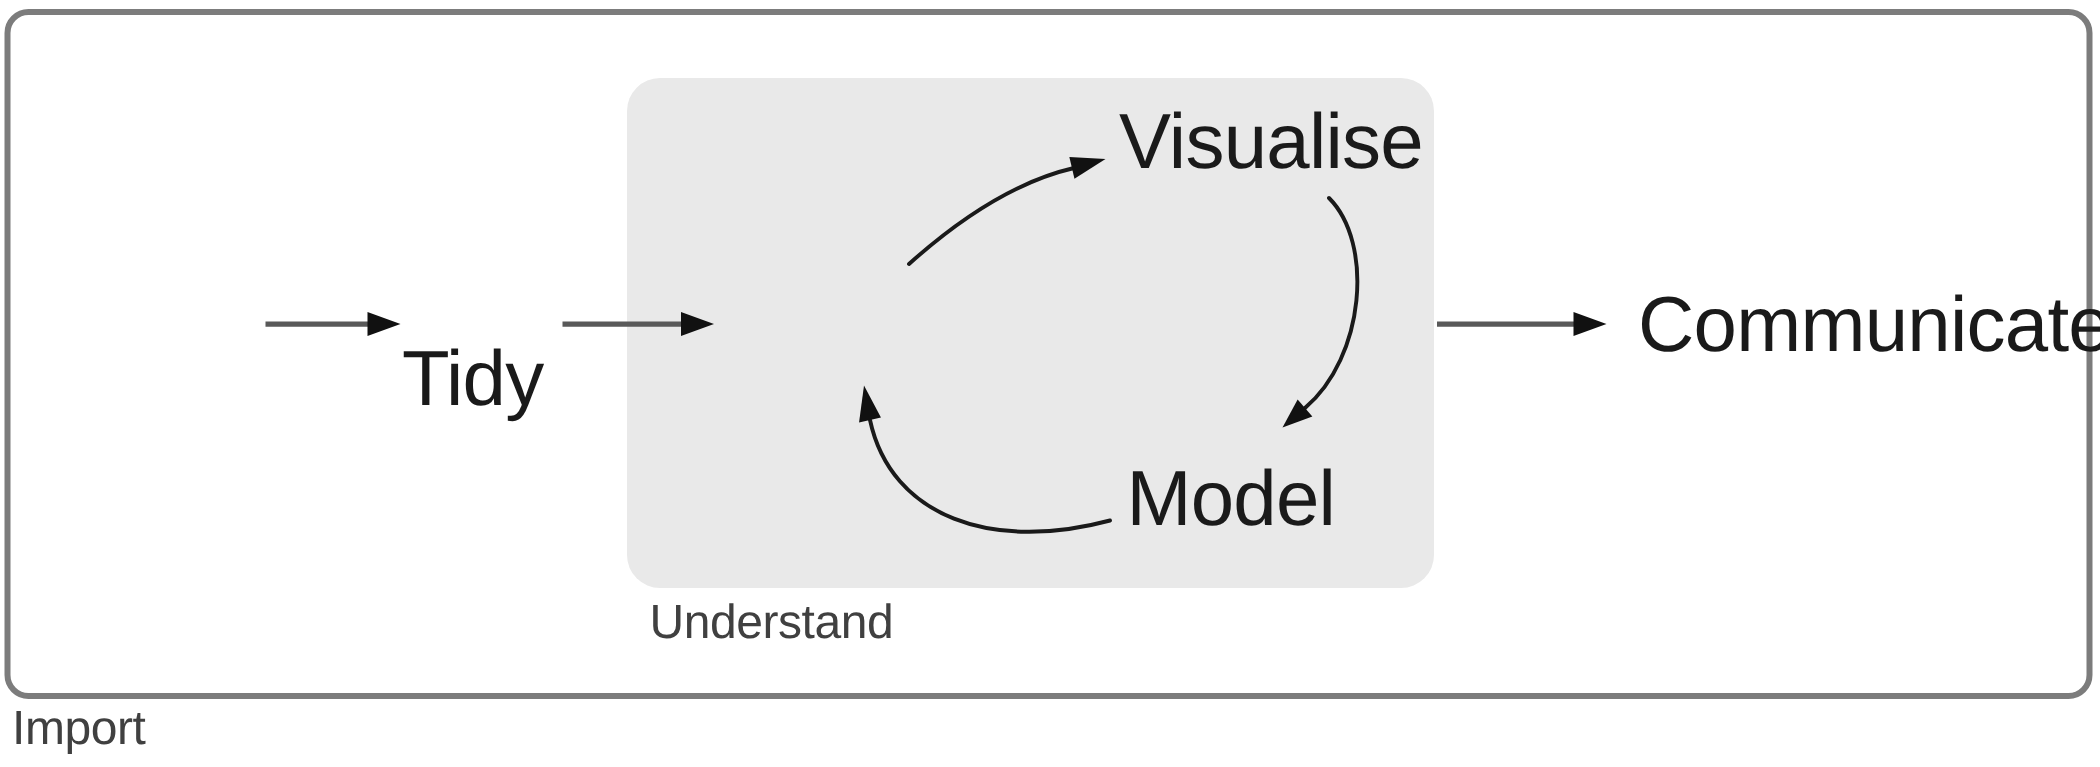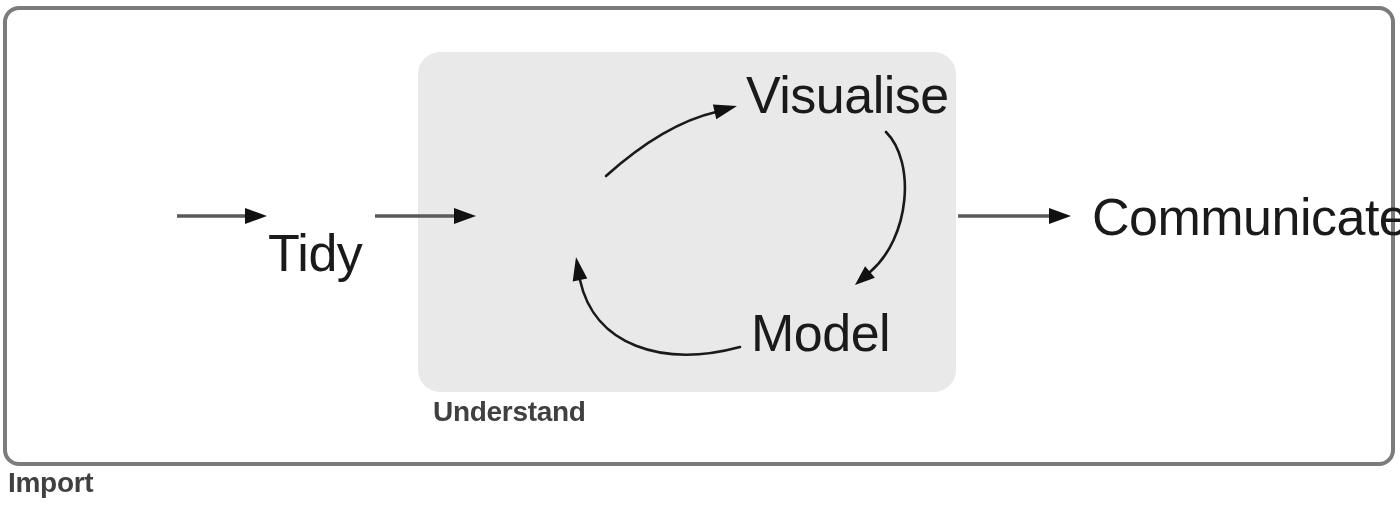--- a/index.html
+++ b/index.html
@@ -40,23 +40,23 @@
   .node-label {
     position: absolute;
     font-size: 52px;
     line-height: 1;
     color: var(--node-text);
     letter-spacing: -0.5px;
     white-space: nowrap;
   }
   .section-label {
     position: absolute;
-    font-size: 28px;
+    font-size: 32px;
     line-height: 1;
-    font-weight: bold;
+    font-weight: normal;
     color: var(--section-label);
     letter-spacing: -0.3px;
     white-space: nowrap;
   }
   .lbl-import      { left: 35px;   top: 191px; }
   .lbl-tidy        { left: 268px;  top: 191px; margin-top: 36px; }
   .lbl-transform   { left: 494px;  top: 191px; }
   .lbl-visualise   { left: 746px;  top: 69px;  }
   .lbl-model       { left: 751px;  top: 307px; }
   .lbl-communicate { left: 1092px; top: 191px; }

